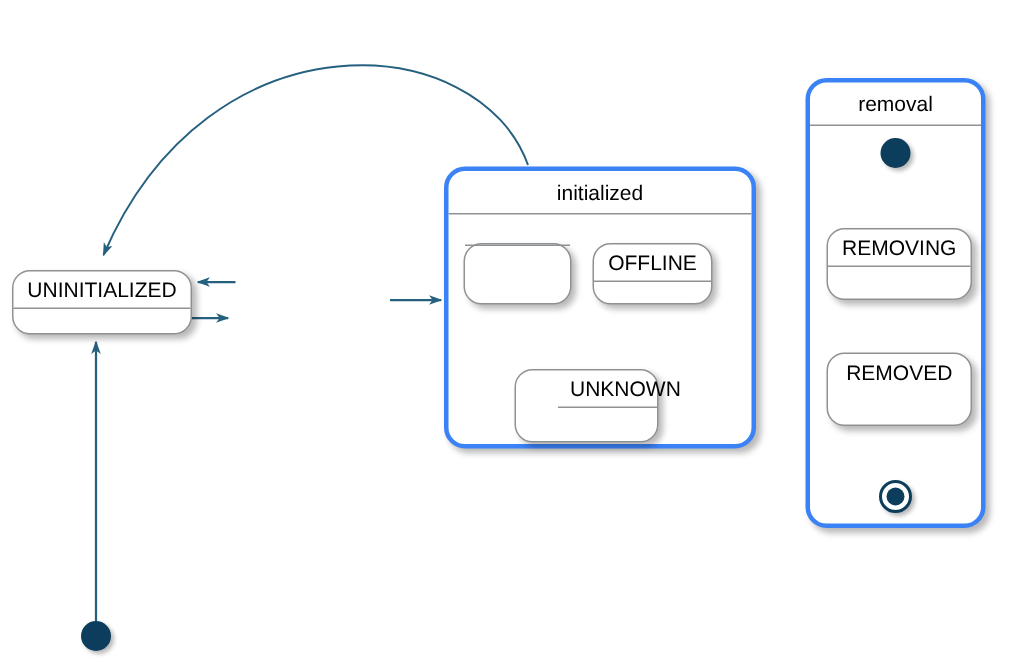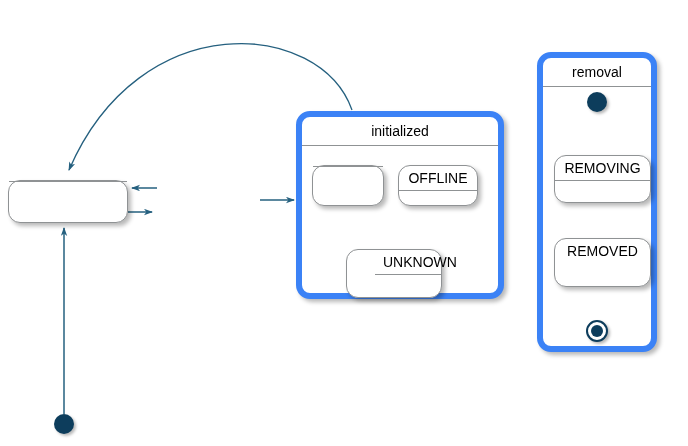--- a/index.html
+++ b/index.html
@@ -52,21 +52,21 @@
   }
   .state .state-body {
     flex: 1 1 auto;
   }
 
   
   .composite {
     position: absolute;
     box-sizing: border-box;
     background: #ffffff;
-    border: 6px solid #3b82f6;
+    border: 3px solid #3b82f6;
     border-radius: 14px;
     box-shadow: 3px 3px 4px rgba(0,0,0,0.28);
   }
   .composite > .comp-title {
     text-align: center;
     color: #000000;
     font-size: 14px;
     line-height: 1;
     padding: 7px 8px 7px 8px;
     white-space: nowrap;
@@ -148,20 +148,21 @@
     <line x1="408" y1="233" x2="436" y2="192" stroke="#25607f" stroke-width="1.5" marker-end="url(#arrowhead)"></line>
 
     <line x1="597" y1="112" x2="597" y2="146" stroke="#25607f" stroke-width="1.5" marker-end="url(#arrowhead)"></line>
 
     <line x1="597" y1="198" x2="597" y2="230" stroke="#25607f" stroke-width="1.5" marker-end="url(#arrowhead)"></line>
 
     <line x1="597" y1="283" x2="597" y2="318" stroke="#25607f" stroke-width="1.5" marker-end="url(#arrowhead)"></line>
   </svg>
 
   <div class="state" style="left:8px; top:180px; width:120px; height:43px;">
+    <div class="state-title">UNINITIALIZED</div>
     <div class="state-sep"></div>
     <div class="state-body"></div>
   </div>
 
 
   <div class="composite" style="left:296px; top:111px; width:208px; height:188px;">
     <div class="comp-title">initialized</div>
     <div class="comp-sep"></div>
     <div class="comp-body" style="height:155px;">
 

